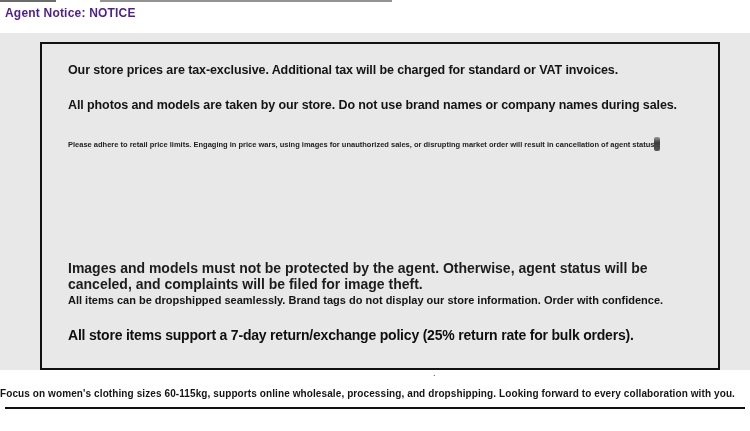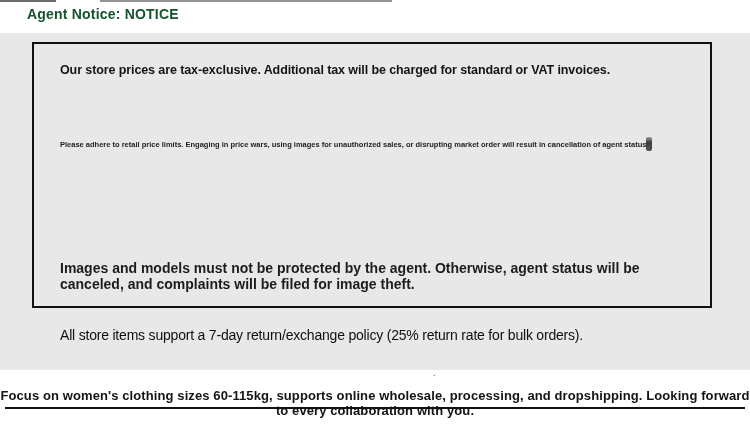--- a/index.html
+++ b/index.html
@@ -9,62 +9,62 @@
     font-family:"Liberation Sans", sans-serif;
     overflow:hidden;
   }
 
   
   .top-artifact { position:absolute; top:0; height:2px; background:#3a3a3a; opacity:.75; }
   .ta1 { left:0; width:56px; }
   .ta2 { left:100px; width:292px; opacity:.55; }
 
   .page-title {
-    position:absolute; left:27px; top:6px;
-    font-size:14px; font-weight:700; letter-spacing:0.2px;
-    color:#14532d;
+    position:absolute; left:5px; top:6px;
+    font-size:12px; font-weight:700; letter-spacing:0.2px;
+    color:#4c1d95;
   }
 
   .panel {
     position:absolute; left:0; top:33px; width:750px; height:337px;
     background:#e8e8e8;
   }
 
   .box {
-    position:absolute; left:32px; top:42px; width:680px; height:266px;
+    position:absolute; left:40px; top:42px; width:680px; height:328px;
     border:2px solid #111; box-sizing:border-box;padding-left:20px;
   }
   .box > div { position:absolute; left:26px; }
 
   .t1   { font-size:12.5px; font-weight:700; letter-spacing:-0.1px; color:#141414; }
   .t-sm { font-size:7.5px;  font-weight:600; color:#222; }
   .t-sm2{ font-size:14px;    font-weight:700; color:#1c1c1c; }
   .t-md { font-size:11px;   font-weight:700; color:#141414; }
-  .t-lg { font-size:14px;   font-weight:400; letter-spacing:-0.2px; color:#0f0f0f; }
+  .t-lg { font-size:14px;   font-weight:700; letter-spacing:-0.2px; color:#0f0f0f; }
   .para { white-space:pre-line; line-height:15.5px; width:590px; }
 
   .row-tax      { top:19px;  width:630px; }
   .row-photos   { top:54px;  width:630px; }
   .row-limits   { top:96px;  width:600px; }
   .row-distrib  { top:135px; }
   .row-theft    { top:216px; width:610px; }
   .row-dropship { top:250px; width:630px; }
   .row-returns  { top:283px; width:640px; }
 
   .small-glyph {
     position:absolute; left:612px; top:93px;
     width:6px; height:14px; border-radius:2px;
     background:linear-gradient(#9a9a9a, #3c3c3c 40%, #555);
   }
 
   .stray-dot { position:absolute; left:433px; top:368px; font-size:9px; color:#333; }
 
   .footer-text {
     position:absolute; left:0; top:388px; width:750px;
-    text-align:center; font-size:13px; font-weight:700;
+    font-size:10px; font-weight:700;
     letter-spacing:0.1px; color:#141414;
   }
 
   .bottom-rule {
     position:absolute; left:5px; top:407px; width:740px; height:2px;
     background:#111;
   }
 </style>
 </head>
 <body>
@@ -73,28 +73,30 @@
 <div class="top-artifact ta2"></div>
 
 <div class="page-title">Agent Notice: NOTICE</div>
 
 <div class="panel"></div>
 
 <div class="box">
 
   <div class="t1 row-tax">Our store prices are tax-exclusive. Additional tax will be charged for standard or VAT invoices.</div>
 
+  <div class="t1 row-photos">All photos and models are taken by our store. Do not use brand names or company names during sales.</div>
 
   <div class="t-sm row-limits">Please adhere to retail price limits. Engaging in price wars, using images for unauthorized sales, or disrupting market order will result in cancellation of agent status.</div>
 
   <span class="small-glyph"></span>
 
 
   <div class="t-sm2 row-theft">Images and models must not be protected by the agent. Otherwise, agent status will be canceled, and complaints will be filed for image theft.</div>
 
+  <div class="t-md row-dropship">All items can be dropshipped seamlessly. Brand tags do not display our store information. Order with confidence.</div>
 
   <div class="t-lg row-returns">All store items support a 7-day return/exchange policy (25% return rate for bulk orders).</div>
 </div>
 
 <div class="stray-dot">.</div>
 
 <div class="footer-text">Focus on women's clothing sizes 60-115kg, supports online wholesale, processing, and dropshipping. Looking forward to every collaboration with you.</div>
 
 <div class="bottom-rule"></div>
 

